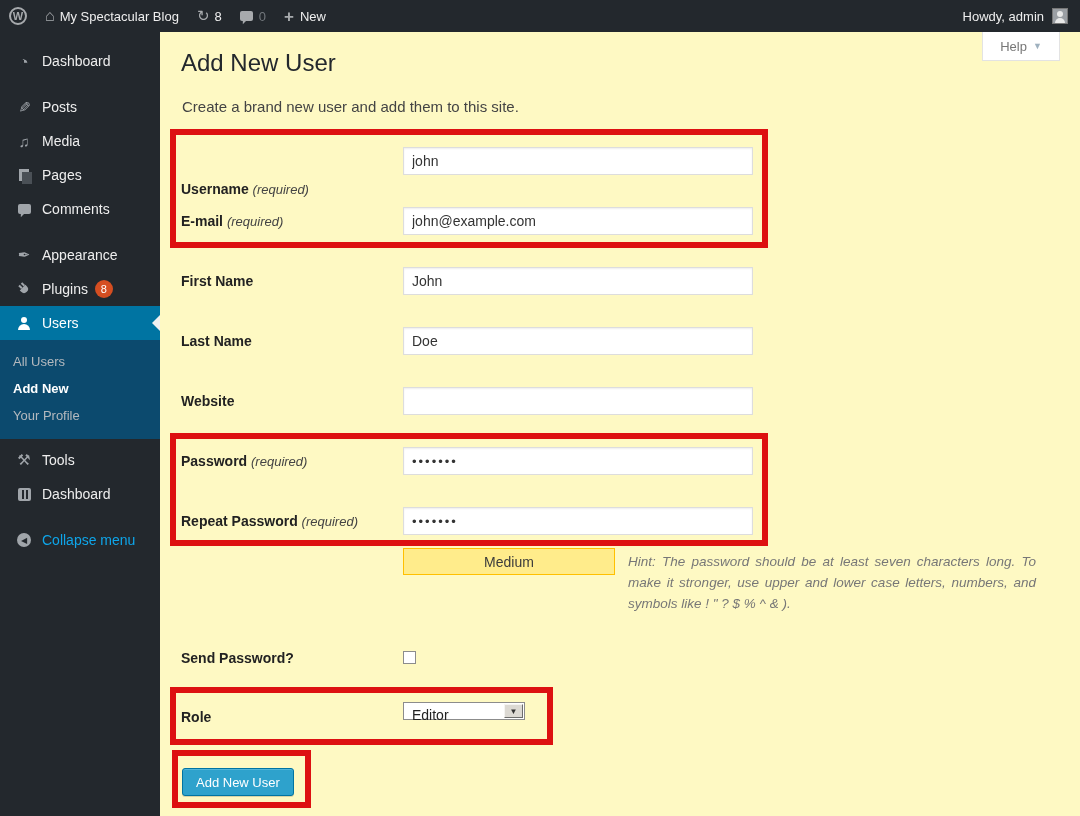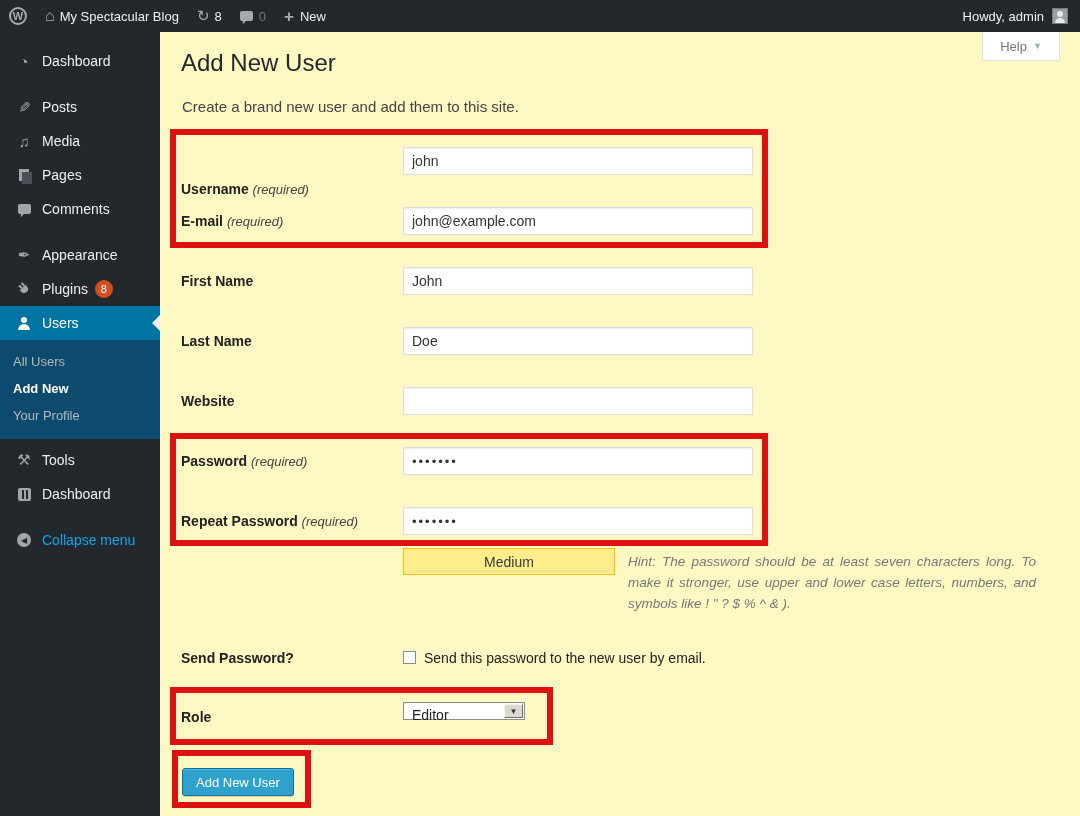--- a/index.html
+++ b/index.html
@@ -324,21 +324,20 @@
   </div>
   <input class="txt-input pw" style="top: 475px;" type="text" value="•••••••">
 
   <div class="strength">Medium</div>
   <div class="hint"><span class="hint-spacer"></span><span>Hint: The password should be at least seven characters long. To make it stronger, use upper and lower case letters, numbers, and symbols like ! " ? $ % ^ &amp; ).</span></div>
 
   <div class="field-label" style="top:618px;">
     <span>Send Password?</span>
   </div>
   <input type="checkbox" class="checkbox" style="">
-  <div class="checkbox-label">Send this password to the new user by email.</div>
 
   <div class="field-label" style="top:677px;">
     <span>Role</span>
   </div>
   <div class="role-select">
     <span class="role-text">Editor</span>
     <span class="role-btn">▼</span>
   </div>
 
   <button class="primary-btn">Add New User</button>

